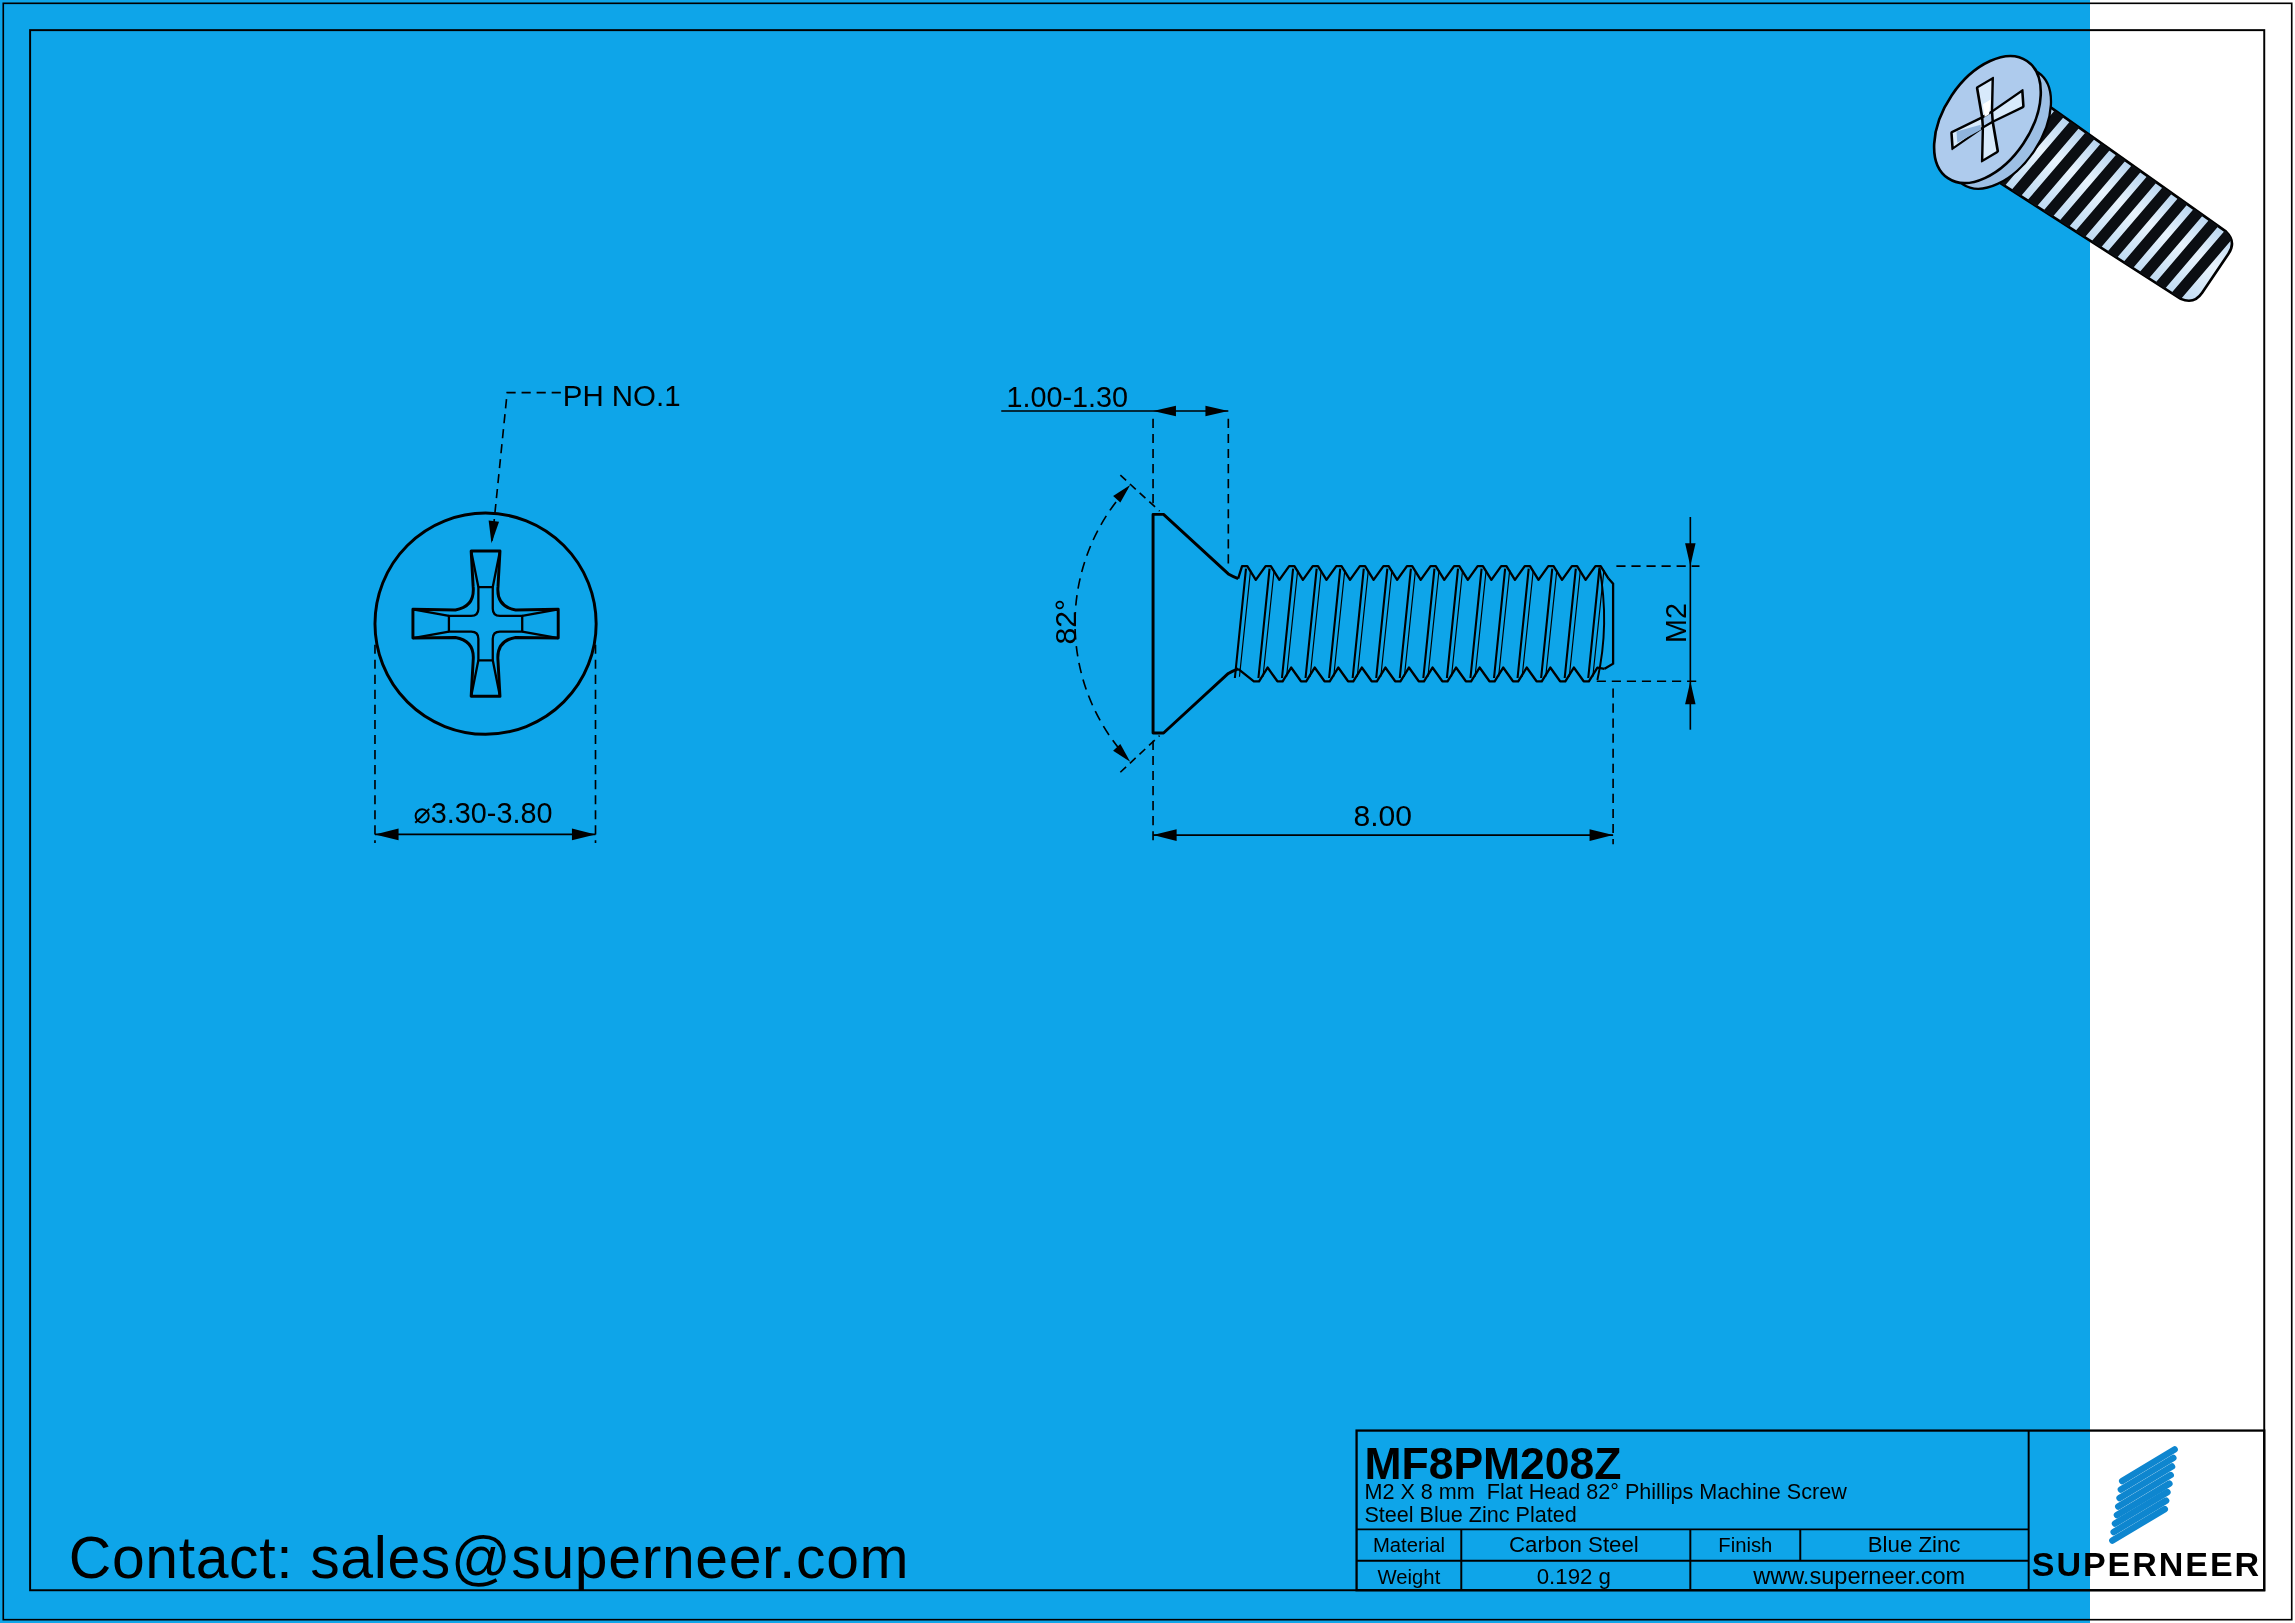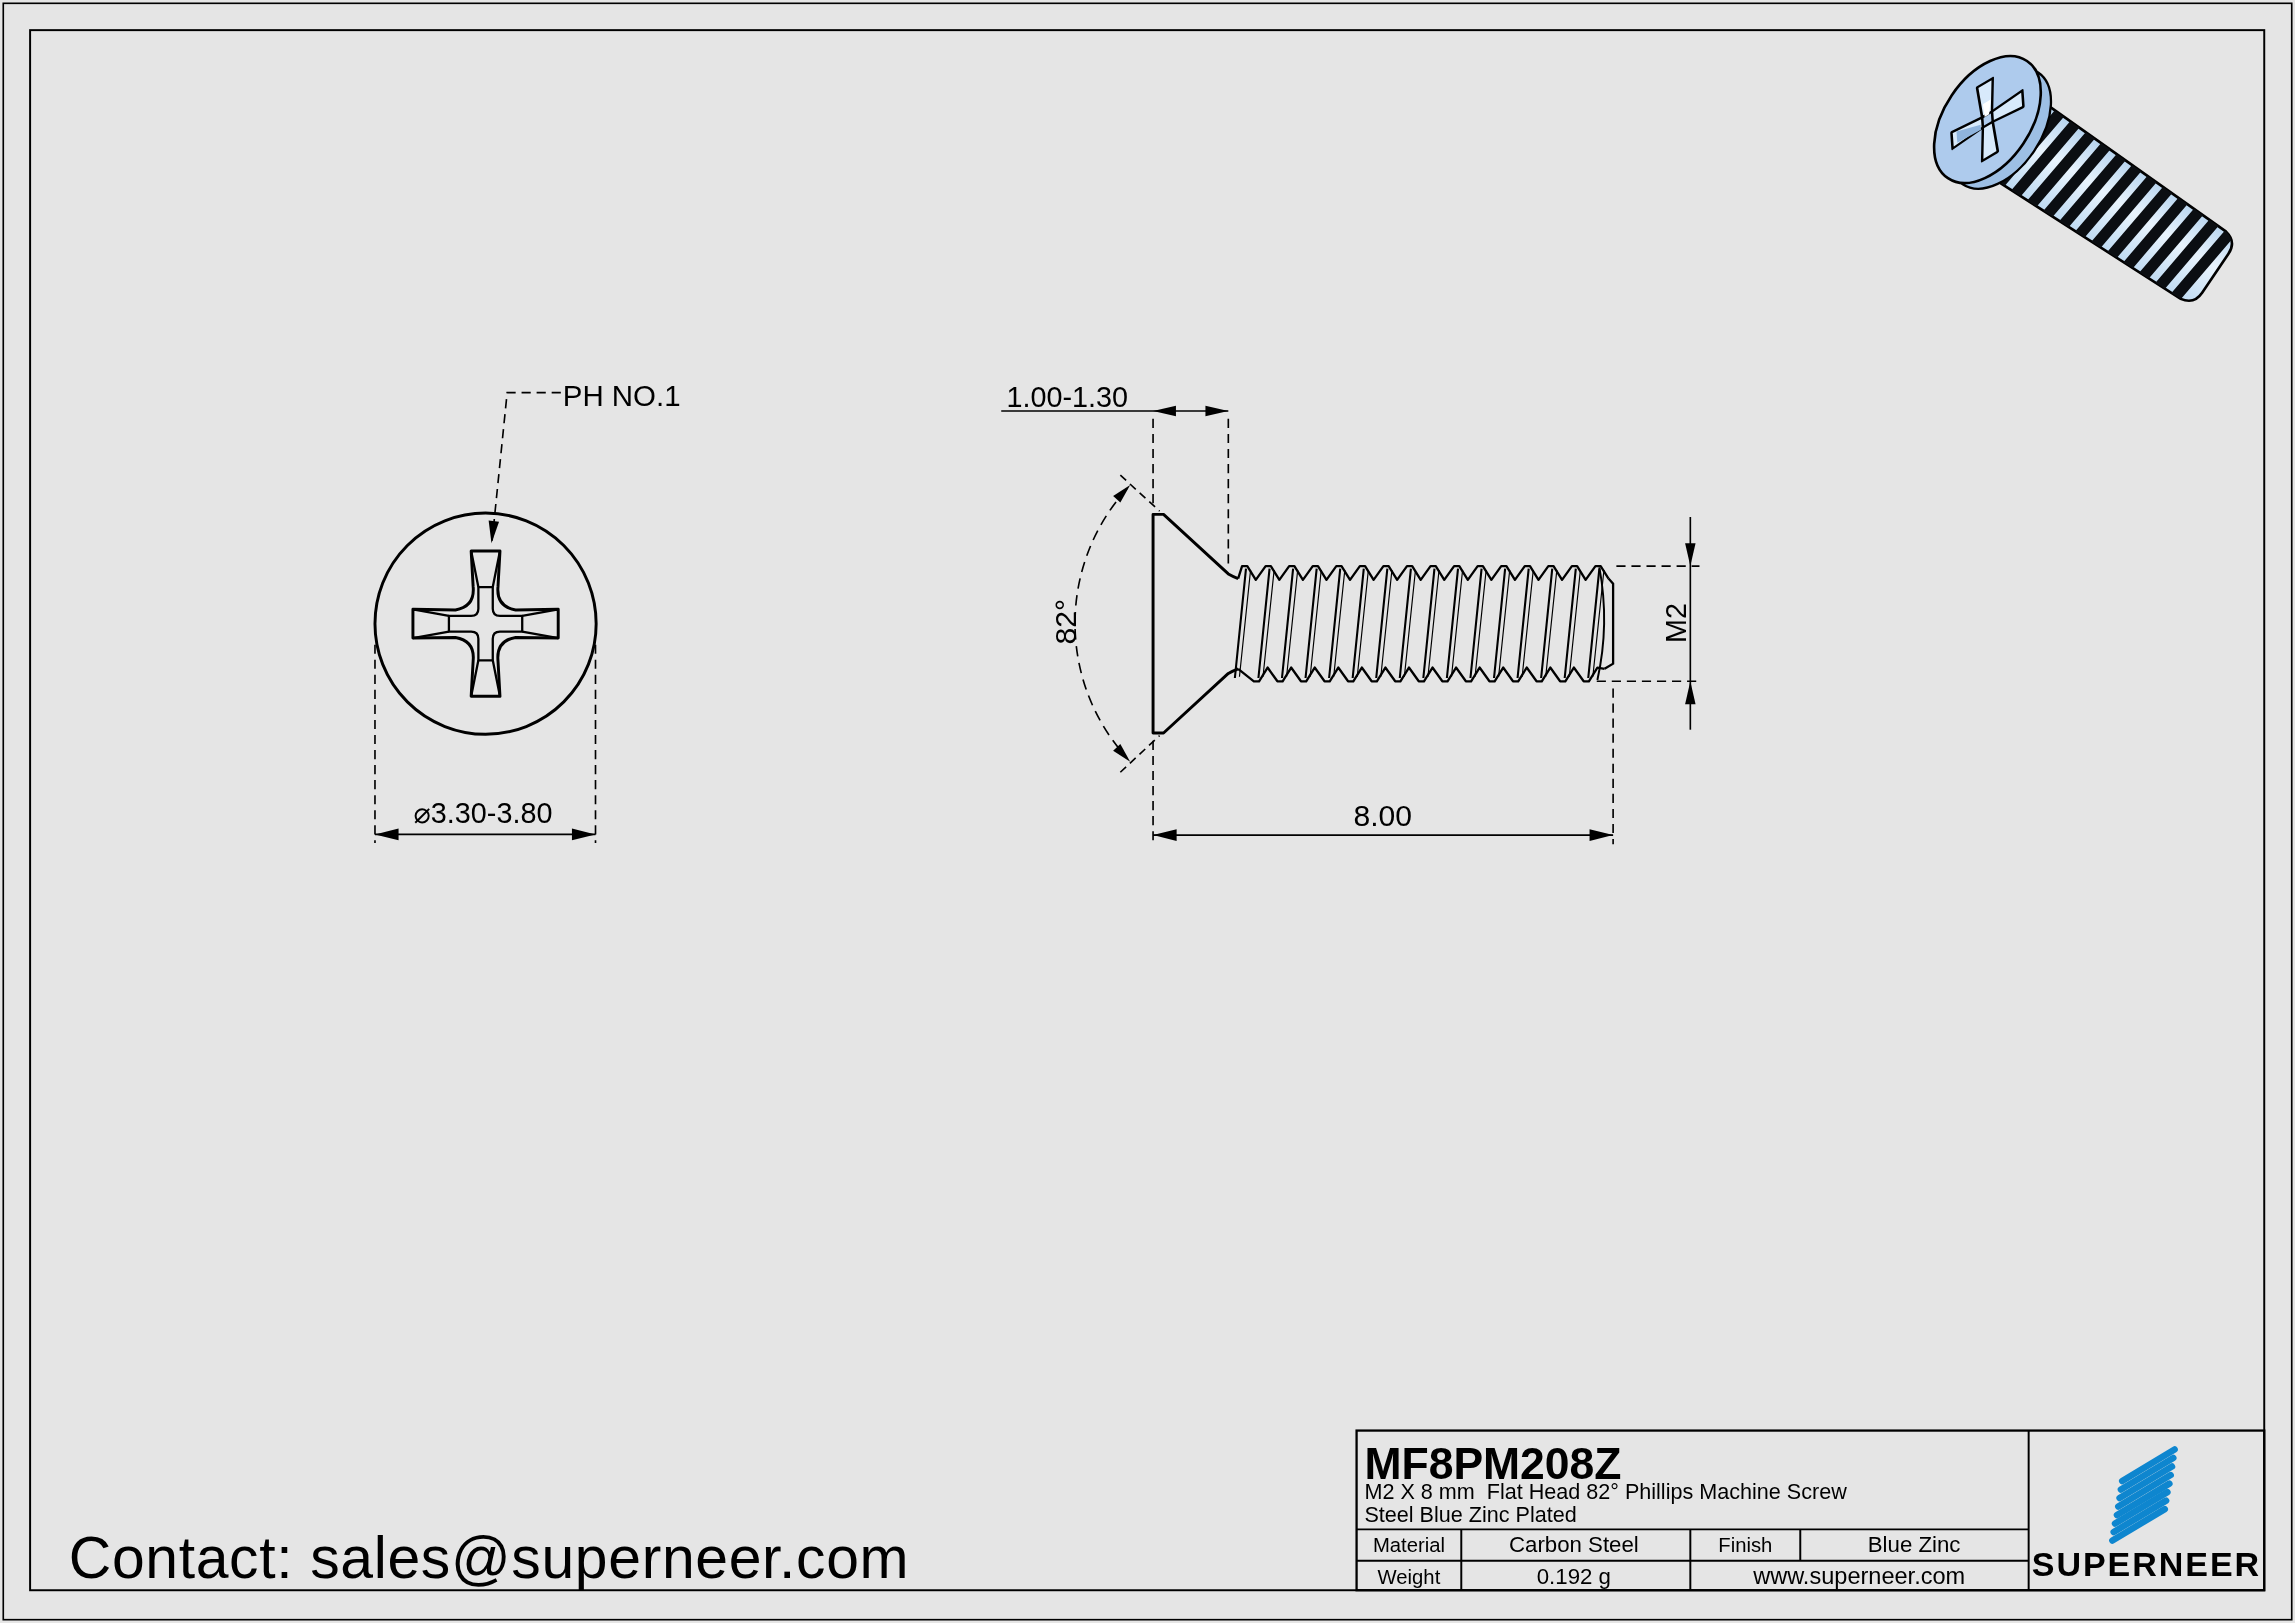--- a/index.html
+++ b/index.html
@@ -1,16 +1,16 @@
 <!DOCTYPE html>
 <html style="font-size:10.5px"><head>
 <meta charset="utf-8">
 <style>
   html,body{margin:0;padding:0;background:#ffffff;}
-  .sheet{position:relative;width:2295px;height:1623px;background:#e5e5e5;font-family:"Liberation Sans",sans-serif;}
+  .sheet{position:relative;width:2090px;height:1623px;background:#0ea5e9;font-family:"Liberation Sans",sans-serif;}
   svg text{fill:#000;}
   .cad{stroke:#000;fill:none;}
 </style>
 </head>
 <body>
 
 <div class="sheet">
 <svg width="2295" height="1623" viewBox="0 0 3507 2480" xmlns="http://www.w3.org/2000/svg">
 
   <rect x="5" y="5" width="3497" height="2470" fill="none" stroke="#000" stroke-width="2.5"></rect>

